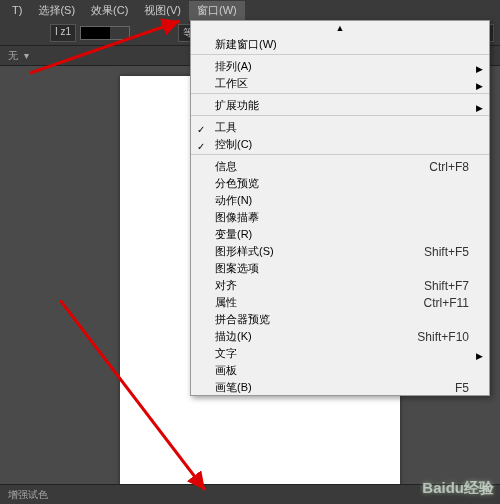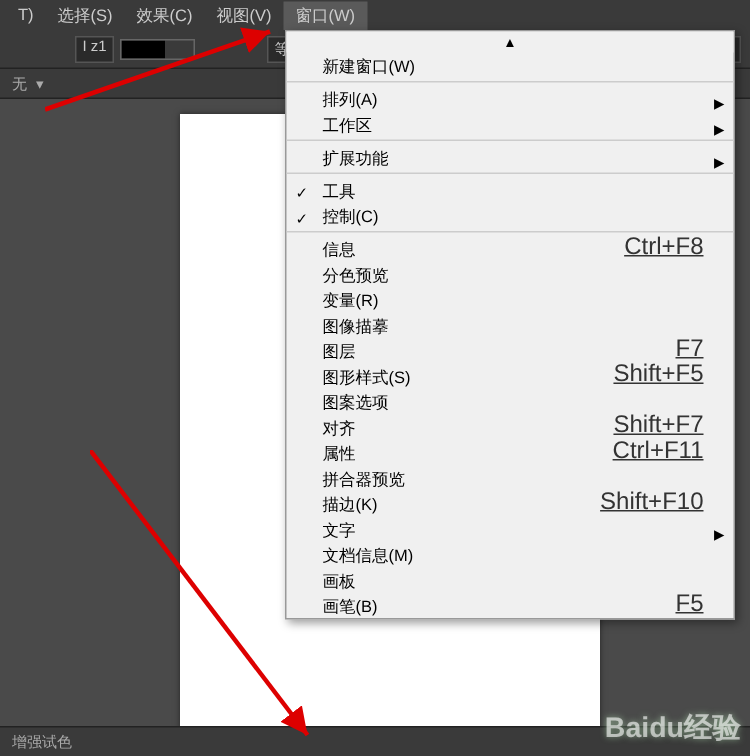--- a/index.html
+++ b/index.html
@@ -15,26 +15,26 @@
 .tb-group { display: flex; align-items: center; gap: 4px; }
 .tb-right { margin-left: auto; display: flex; align-items: center; gap: 6px; }
 .subbar { height: 20px; background: #3a3a3a; border-bottom: 1px solid #222; display: flex; align-items: center; padding: 0 8px; font-size: 10px; color: #aaa; }
 .canvas-area { position: absolute; top: 66px; left: 0; right: 0; bottom: 20px; background: #4a4a4a; }
 .canvas-white { position: absolute; top: 10px; left: 120px; width: 280px; height: 410px; background: #fff; box-shadow: 0 0 4px rgba(0,0,0,0.5); }
 .statusbar { position: absolute; bottom: 0; left: 0; right: 0; height: 20px; background: #3a3a3a; border-top: 1px solid #222; display: flex; align-items: center; padding: 0 8px; font-size: 10px; color: #aaa; }
 .dropdown { position: absolute; top: 20px; left: 190px; width: 300px; background: #f0f0f0; border: 1px solid #999; box-shadow: 2px 2px 6px rgba(0,0,0,0.4); font-size: 11px; color: #000; max-height: 480px; overflow: visible; }
 .menu-item { display: flex; align-items: flex-end; height: 17px; padding: 0 20px 0 24px; position: relative; cursor: pointer; }
 .menu-item .check { position: absolute; left: 6px; font-size: 10px; }
 .menu-item .arrow { position: absolute; right: 6px; font-size: 9px; }
-.menu-item .shortcut { margin-left: auto; color: #333; font-size: 16px; text-decoration: underline; }
+.menu-item .shortcut { margin-left: auto; color: #333; font-size: 12px; }
 .menu-sep { height: 1px; background: #ccc; margin: 2px 0; }
 .scroll-arrow { height: 14px; background: #f0f0f0; text-align: center; font-size: 9px; line-height: 14px; cursor: pointer; }
 .red-arrow { position: absolute; pointer-events: none; z-index: 100; }
 .red-arrow svg { display: block; }
-.watermark { position: absolute; right: 6px; bottom: 6px; color: rgba(255,255,255,0.6); font-size: 19px; font-weight: bold; text-shadow: 0 0 4px rgba(200,255,200,0.5); pointer-events: none; }
+.watermark { position: absolute; right: 6px; bottom: 6px; color: rgba(255,255,255,0.6); font-size: 15px; font-weight: bold; text-shadow: 0 0 4px rgba(200,255,200,0.5); pointer-events: none; }
 </style>
 </head>
 <body>
 
 <div class="menubar">
   <span class="menubar-item">T)</span>
   <span class="menubar-item">选择(S)</span>
   <span class="menubar-item">效果(C)</span>
   <span class="menubar-item">视图(V)</span>
   <span class="menubar-item active">窗口(W)</span>
@@ -101,28 +101,27 @@
       </div>
       <div class="menu-sep"></div>
       <div class="menu-item">
         <span>信息</span>
         <span class="shortcut">Ctrl+F8</span>
       </div>
       <div class="menu-item">
         <span>分色预览</span>
       </div>
       <div class="menu-item">
-        <span>变量(R)</span>
+        <span>动作(N)</span>
       </div>
       <div class="menu-item">
         <span>图像描摹</span>
       </div>
       <div class="menu-item">
-        <span>图层</span>
-        <span class="shortcut">F7</span>
+        <span>变量(R)</span>
       </div>
       <div class="menu-item">
         <span>图形样式(S)</span>
         <span class="shortcut">Shift+F5</span>
       </div>
       <div class="menu-item">
         <span>图案选项</span>
       </div>
       <div class="menu-item">
         <span>对齐</span>
@@ -135,23 +134,20 @@
       <div class="menu-item">
         <span>拼合器预览</span>
       </div>
       <div class="menu-item">
         <span>描边(K)</span>
         <span class="shortcut">Shift+F10</span>
       </div>
       <div class="menu-item">
         <span>文字</span>
         <span class="arrow">▶</span>
-      </div>
-      <div class="menu-item">
-        <span>文档信息(M)</span>
       </div>
       <div class="menu-item">
         <span>画板</span>
       </div>
       <div class="menu-item">
         <span>画笔(B)</span>
         <span class="shortcut">F5</span>
       </div>
     </div>
 </div>

